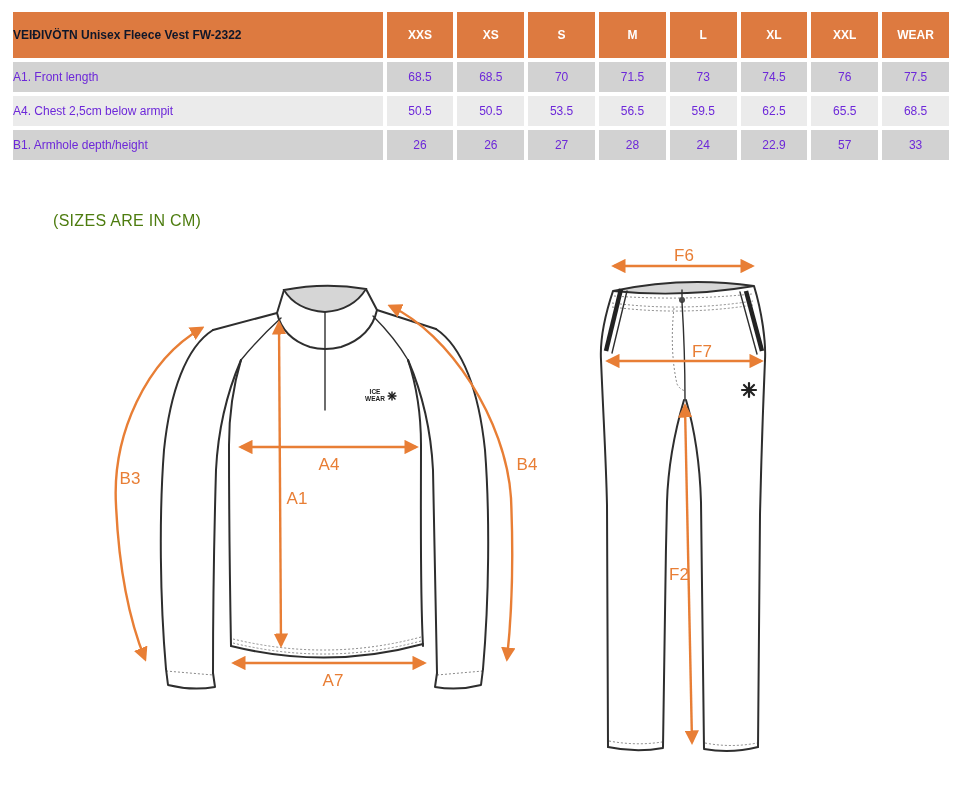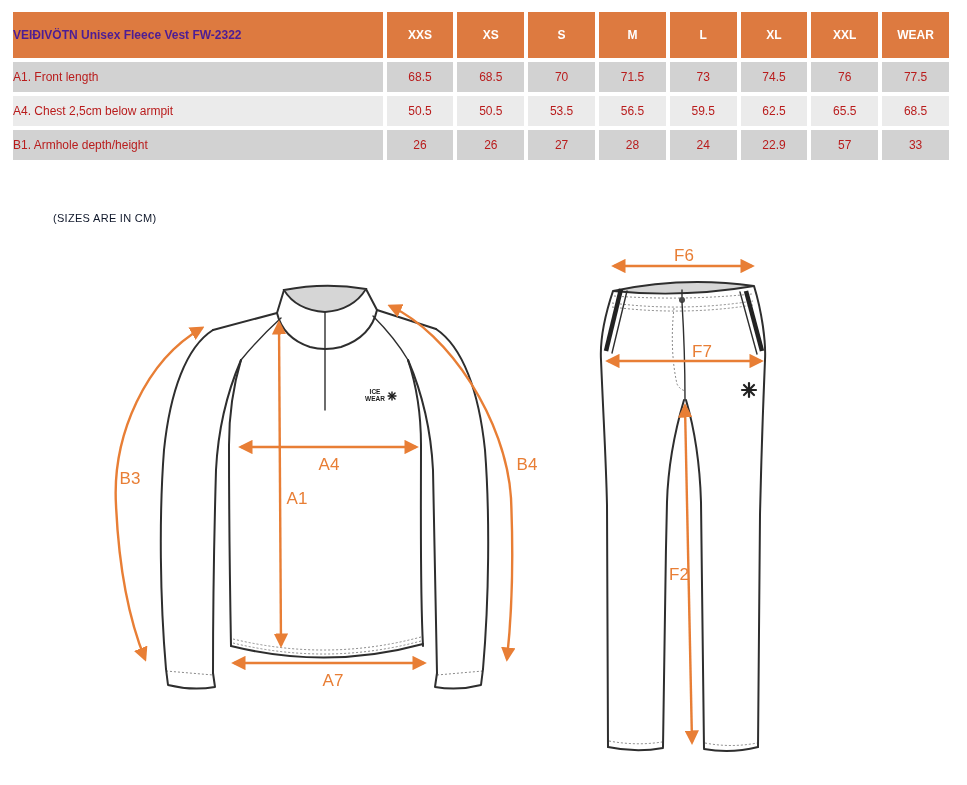--- a/index.html
+++ b/index.html
@@ -6,36 +6,36 @@
   body { width:967px; height:785px; position:relative; font-family:"Liberation Sans", sans-serif; }
 
   
   table.size-table {
     position:absolute; left:9px; top:8px;
     border-collapse:separate; border-spacing:4px;
     table-layout:fixed; width:944px;
   }
   table.size-table th, table.size-table td { padding:0; vertical-align:middle; }
   th.title-cell {
-    width:332px; height:46px; background:#DD7A40; color:#4c1d95;
+    width:332px; height:46px; background:#DD7A40; color:#0f172a;
     font-size:12px; font-weight:bold; text-align:left; padding-left:44px;
   }
   th.size-cell {
     width:60px; height:46px; background:#DD7A40; color:#ffffff;
     font-size:12px; font-weight:bold; text-align:center;
   }
-  td { height:30px; font-size:12px; color:#b91c1c; text-align:center; }
+  td { height:30px; font-size:12px; color:#6d28d9; text-align:center; }
   td.label-cell { text-align:left; padding-left:25px; }
   tbody tr:nth-child(odd) td { background:#D2D2D2; }
   tbody tr:nth-child(even) td { background:#EBEBEB; }
 
   
   .units-note {
     position:absolute; left:53px; top:212px;
-    color:#0f172a; font-size:11px; letter-spacing:0.3px;
+    color:#4d7c0f; font-size:16px; letter-spacing:0.3px;
   }
 
   
   svg.diagrams { position:absolute; left:0; top:240px; }
   .outline  { fill:none; stroke:#2E2E2E; stroke-width:2; stroke-linecap:round; stroke-linejoin:round; }
   .seam     { fill:none; stroke:#2E2E2E; stroke-width:1.4; stroke-linecap:round; }
   .stitch   { fill:none; stroke:#8a8a8a; stroke-width:1; stroke-dasharray:2 2; }
   .grayfill { fill:#D6D6D6; stroke:#2E2E2E; stroke-width:1.8; }
   .arrow    { fill:none; stroke:#E87E35; stroke-width:2.4; }
   .diag-label { font-family:"Liberation Sans", sans-serif; font-size:17px; fill:#E87E35; }

